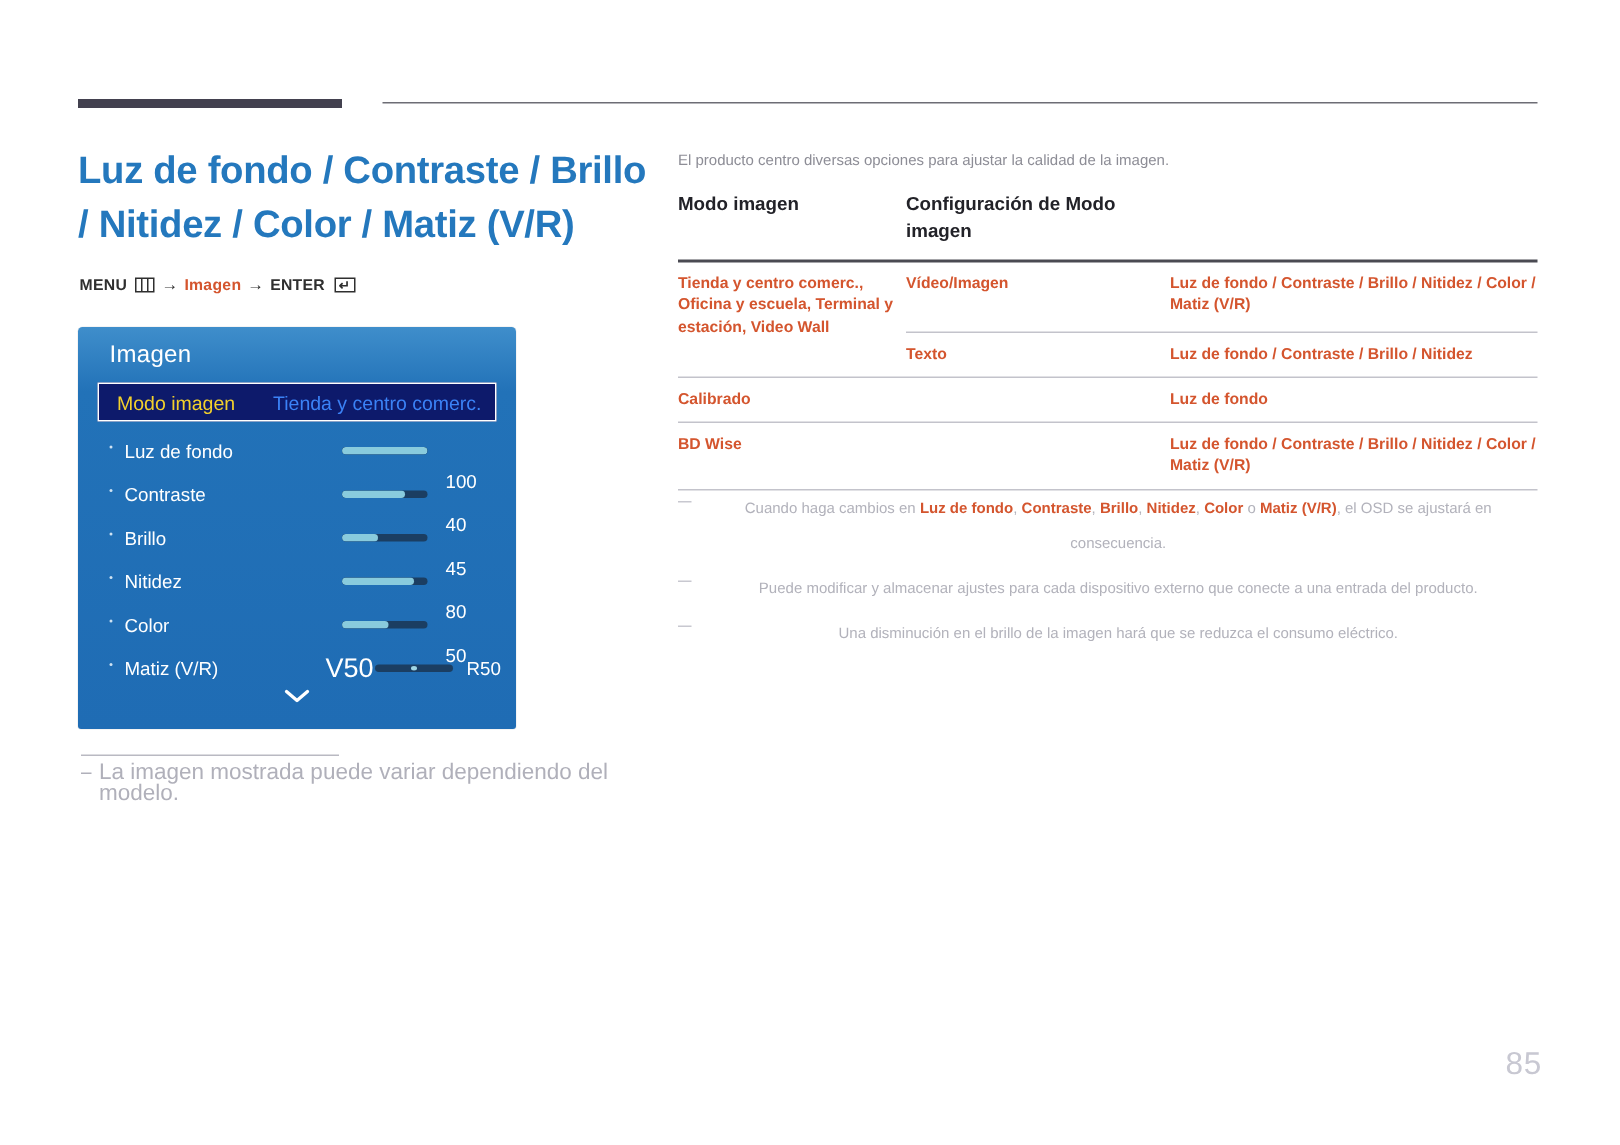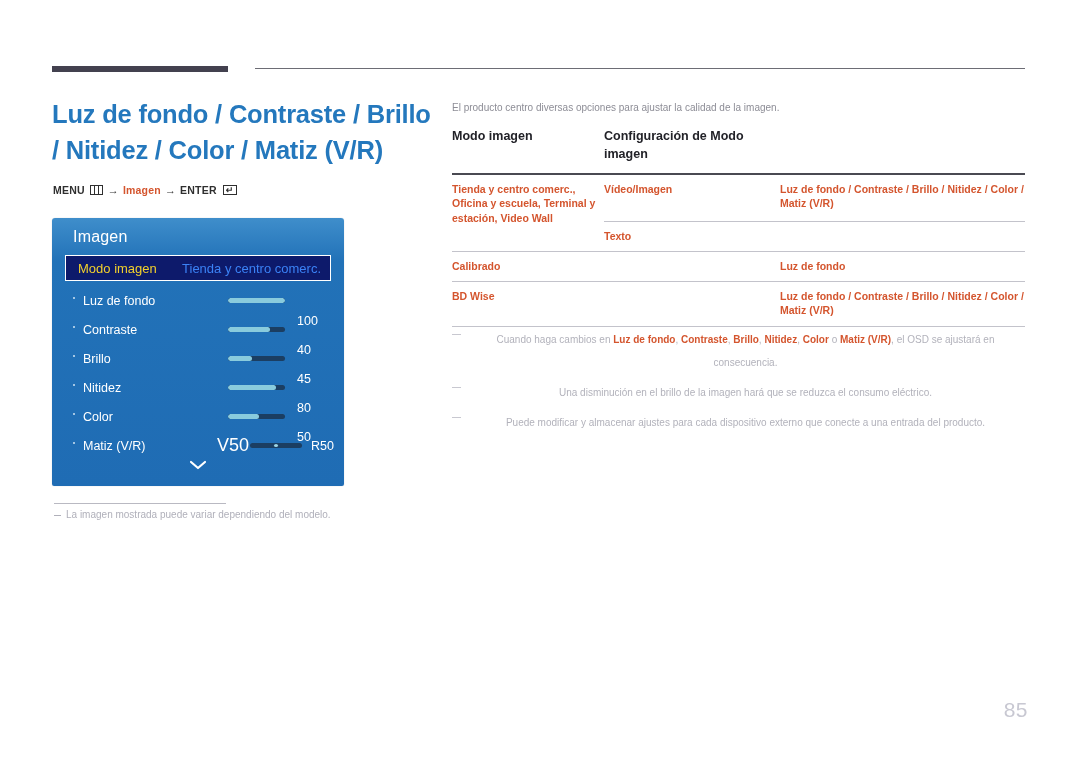--- a/index.html
+++ b/index.html
@@ -241,21 +241,21 @@
     top: 503px;
     width: 172px;
     height: 1px;
     background: #b9b9c2;
   }
   #left-note {
     position: absolute;
     left: 54px;
     top: 508px;
     width: 360px;
-    font-size: 10px;
+    font-size: 15px;
     color: #b0b0ba;
     line-height: 14px;
     display: flex;
     gap: 5px;
   }
   #left-note .dash {
     display: inline-block;
     width: 7px;
     height: 1px;
     background: #b0b0ba;
@@ -469,20 +469,21 @@
   <div class="rule-dark"></div>
 
   <div class="trow" style="height:46px;">
     <div class="cell c1">Tienda y centro comerc., Oficina y escuela, Terminal y estación, Video Wall</div>
     <div class="cell c2">Vídeo/Imagen</div>
     <div class="cell c3">Luz de fondo / Contraste / Brillo / Nitidez / Color / Matiz (V/R)</div>
   </div>
   <div class="rule-light-indent"></div>
   <div class="trow" style="height:29px;">
     <div class="cell c2">Texto</div>
+    <div class="cell c3">Luz de fondo / Contraste / Brillo / Nitidez</div>
   </div>
   <div class="rule-light"></div>
 
   <div class="trow" style="height:29px;">
     <div class="cell c1">Calibrado</div>
     <div class="cell c3">Luz de fondo</div>
   </div>
   <div class="rule-light"></div>
 
   <div class="trow" style="height:44px;">
@@ -492,21 +493,21 @@
   <div class="rule-light"></div>
 </div>
 
 <div id="table-notes">
   <div class="note">
     <span class="dash"></span>
     <span class="note-body"><span>Cuando haga cambios en </span><span class="accent">Luz de fondo</span><span>, </span><span class="accent">Contraste</span><span>, </span><span class="accent">Brillo</span><span>, </span><span class="accent">Nitidez</span><span>, </span><span class="accent">Color</span><span> o </span><span class="accent">Matiz (V/R)</span><span>, el OSD se ajustará en consecuencia.</span></span>
   </div>
   <div class="note">
     <span class="dash"></span>
-    <span class="note-body"><span>Una disminución en el brillo de la imagen hará que se reduzca el consumo eléctrico.</span></span>
+    <span class="note-body"><span>Puede modificar y almacenar ajustes para cada dispositivo externo que conecte a una entrada del producto.</span></span>
   </div>
   <div class="note">
     <span class="dash"></span>
-    <span class="note-body"><span>Puede modificar y almacenar ajustes para cada dispositivo externo que conecte a una entrada del producto.</span></span>
+    <span class="note-body"><span>Una disminución en el brillo de la imagen hará que se reduzca el consumo eléctrico.</span></span>
   </div>
 </div>
 
 <div id="page-number">85</div>
 
 </body></html>

